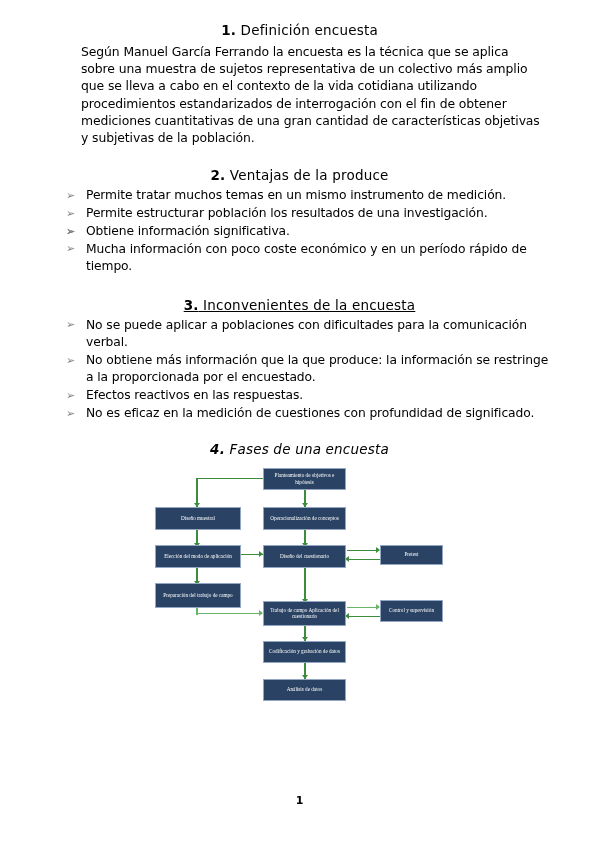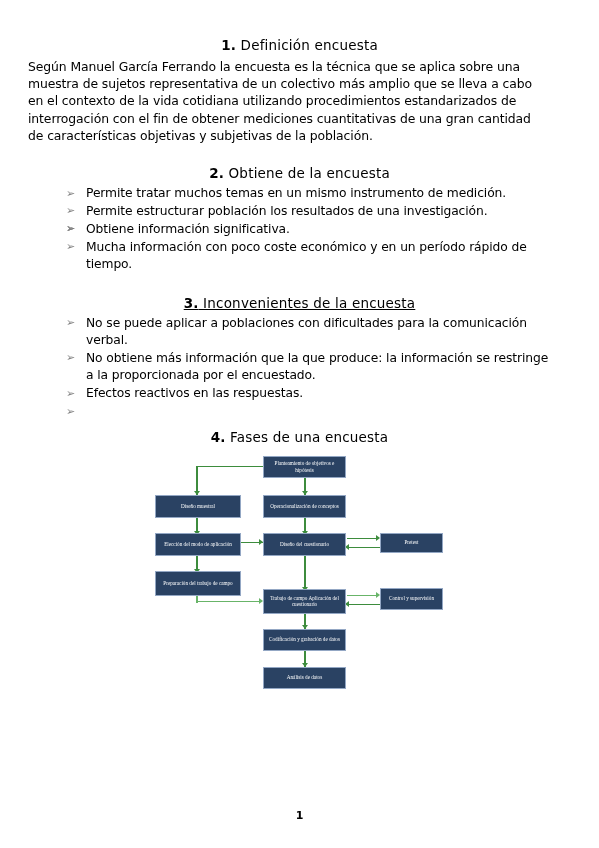--- a/index.html
+++ b/index.html
@@ -41,21 +41,21 @@
   }
   .section-heading .num {
     font-weight: bold;
   }
 
   
   .body-para {
     font-size: 12.4px;
     line-height: 17.2px;
     text-align: left;
-    padding: 0 56px 0 28px;
+    padding: 0 56px 0 81px;
     letter-spacing: -0.1px;
   }
 
   
   ul.bullets {
     list-style: none;
     padding: 0 46px 0 66px;
     margin: 0;
   }
   ul.bullets li {
@@ -137,53 +137,53 @@
     font-size: 11px;
     font-weight: bold;
   }
 </style>
 </head>
 <body>
 
 <div class="page">
 
 
-  <div class="section-heading" style="margin-top:37px;">
+  <div class="section-heading" style="margin-top:22px;">
     <span class="num">1.</span><span> Definición encuesta</span>
   </div>
 
   <div class="body-para" style="margin-top:5px;">
     <span>Según Manuel García Ferrando la encuesta es la técnica que se aplica sobre una muestra de sujetos representativa de un colectivo más amplio que se lleva a cabo en el contexto de la vida cotidiana utilizando procedimientos estandarizados de interrogación con el fin de obtener mediciones cuantitativas de una gran cantidad de características objetivas y subjetivas de la población.</span>
   </div>
 
   <div class="section-heading" style="margin-top:21px;">
-    <span class="num">2.</span><span> Obtiene de la encuesta</span>
+    <span class="num">2.</span><span> Ventajas de la produce</span>
   </div>
 
   <ul class="bullets" style="margin-top:4px;">
     <li><span class="marker">➢</span><span>Permite tratar muchos temas en un mismo instrumento de  medición.</span></li>
     <li><span class="marker">➢</span><span>Permite estructurar población los resultados de una investigación.</span></li>
     <li><span class="marker">➢</span></li>
     <li><span class="marker">➢</span></li>
     <li><span class="marker">➢</span><span>Obtiene información significativa.</span></li>
     <li><span class="marker">➢</span><span>Mucha información con poco coste económico y en un período rápido de tiempo.</span></li>
   </ul>
 
   <div class="section-heading" style="margin-top:21px;text-decoration:underline;">
     <span class="num">3.</span><span> Inconvenientes de la encuesta</span>
   </div>
 
   <ul class="bullets" style="margin-top:4px;">
     <li><span class="marker">➢</span><span>No se puede aplicar a poblaciones con dificultades para la  comunicación verbal.</span></li>
     <li><span class="marker">➢</span><span>No obtiene más información que la que produce: la información  se restringe a la proporcionada por el encuestado.</span></li>
     <li><span class="marker">➢</span><span>Efectos reactivos en las respuestas.</span></li>
-    <li><span class="marker">➢</span></li>
+    <li><span class="marker">➢</span><span>No es eficaz en la medición de cuestiones con profundidad de significado.</span></li>
   </ul>
 
-  <div class="section-heading" style="margin-top:26px;">
+  <div class="section-heading" style="margin-top:18px;font-style:italic;">
     <span class="num">4.</span><span> Fases de una encuesta</span>
   </div>
 
   <div class="flowchart">
 
     <div class="fc-line v" style="left:304px; top:24px; height:18px;"></div>
     <div class="fc-arrow down" style="left:301.6px; top:38px;"></div>
 
     <div class="fc-line h" style="left:196px; top:13px; width:110px;"></div>
     <div class="fc-line v" style="left:196px; top:13px; height:29px;"></div>

